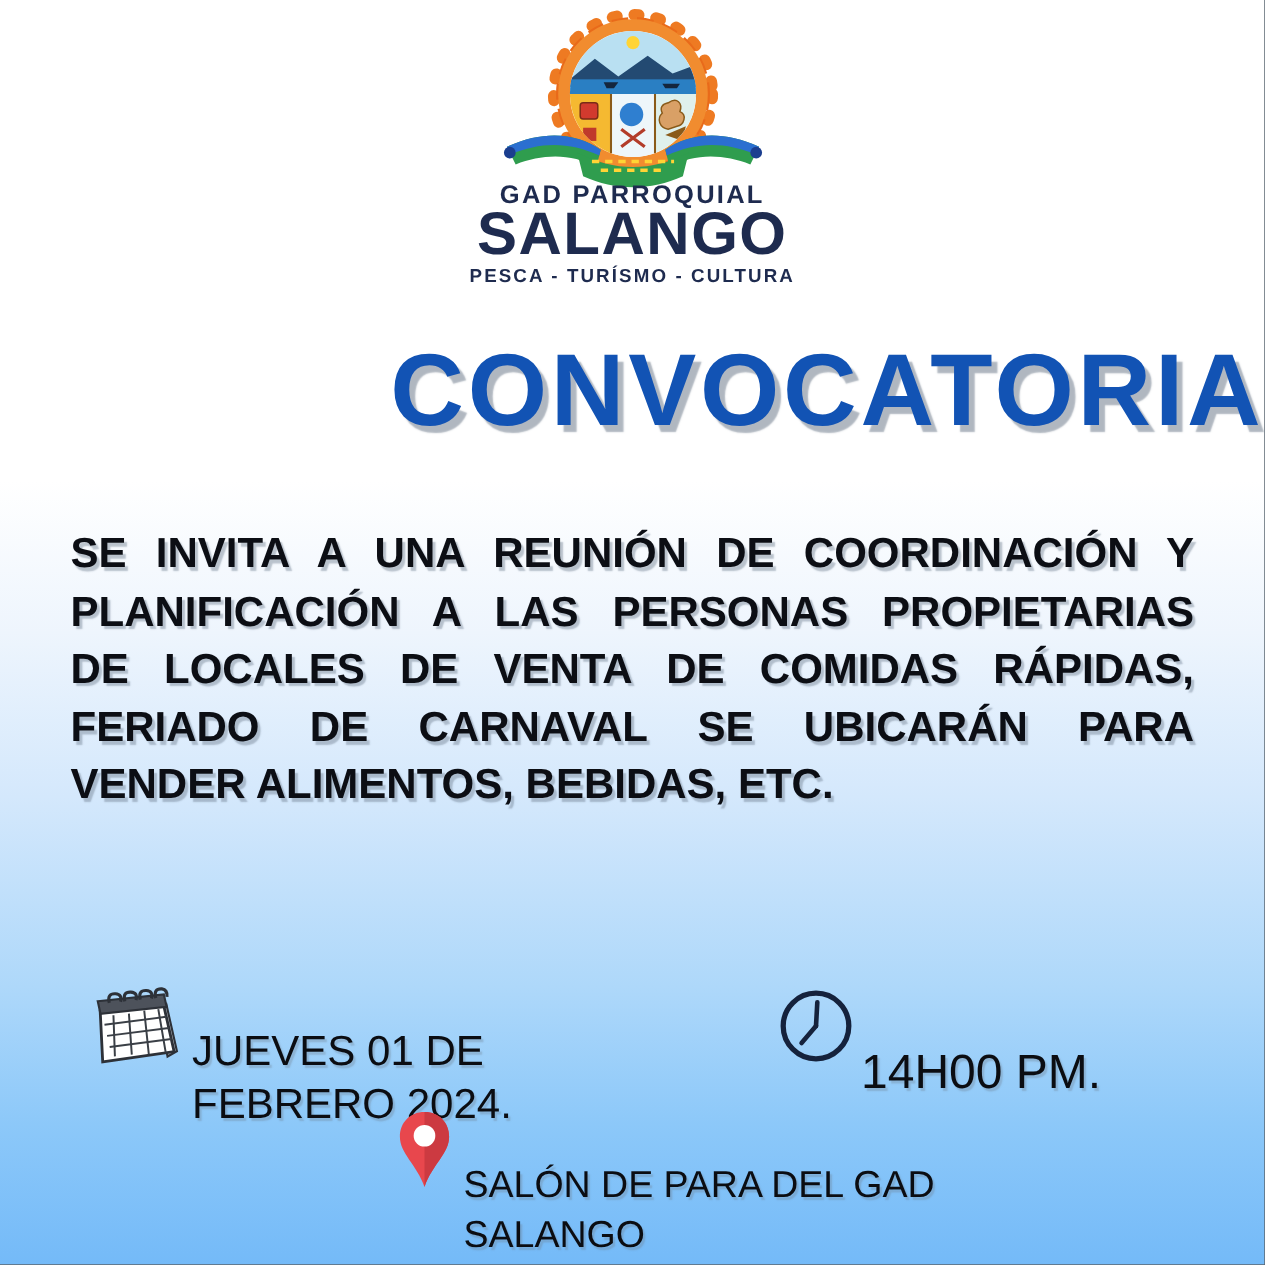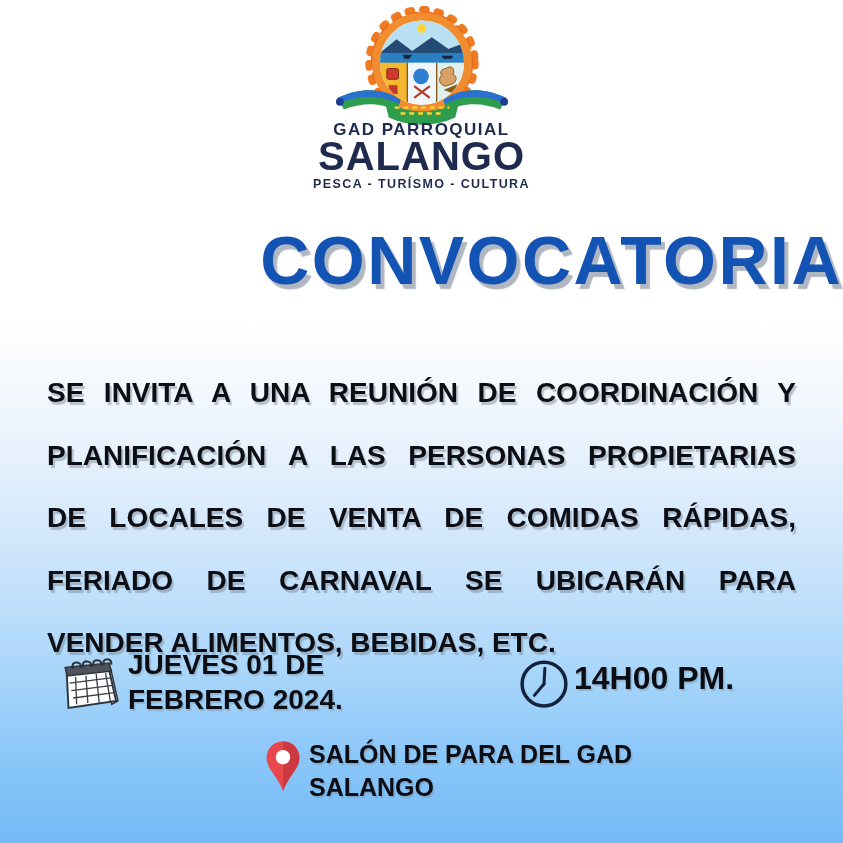--- a/index.html
+++ b/index.html
@@ -45,27 +45,28 @@
     text-align:right;
   }
 
   
   .body-text{
     top:350px;left:47px;right:47px;
     color:#0c0e14;font-weight:bold;
     font-size:28px;line-height:38.6px;
     text-shadow:2px 2.5px 1px rgba(110,126,144,0.45);
   }
-  .body-text .line{text-align:justify;text-align-last:justify;margin-top:24px;}
+  .body-text .line{text-align:justify;text-align-last:justify;}
   .body-text .line.last{text-align:center;text-align-last:left;}
 
   
   .detail-text{
-    color:#0b0d12;font-weight:bold;
+    color:#0b0d12;font-weight:normal;
     text-shadow:1.5px 2px 1px rgba(110,126,144,0.35);
+    margin-top:36px;
   }
   .date-icon{top:650px;left:56px;}
   .date-text{top:647px;left:128px;font-size:28px;line-height:35px;}
   .clock-icon{top:656px;left:516px;}
   .time-text{top:660px;left:574px;font-size:32px;}
   .pin-icon{top:736px;left:262px;}
   .venue-text{top:738px;left:309px;font-size:25px;line-height:33px;}
 </style>
 </head>
 <body>

